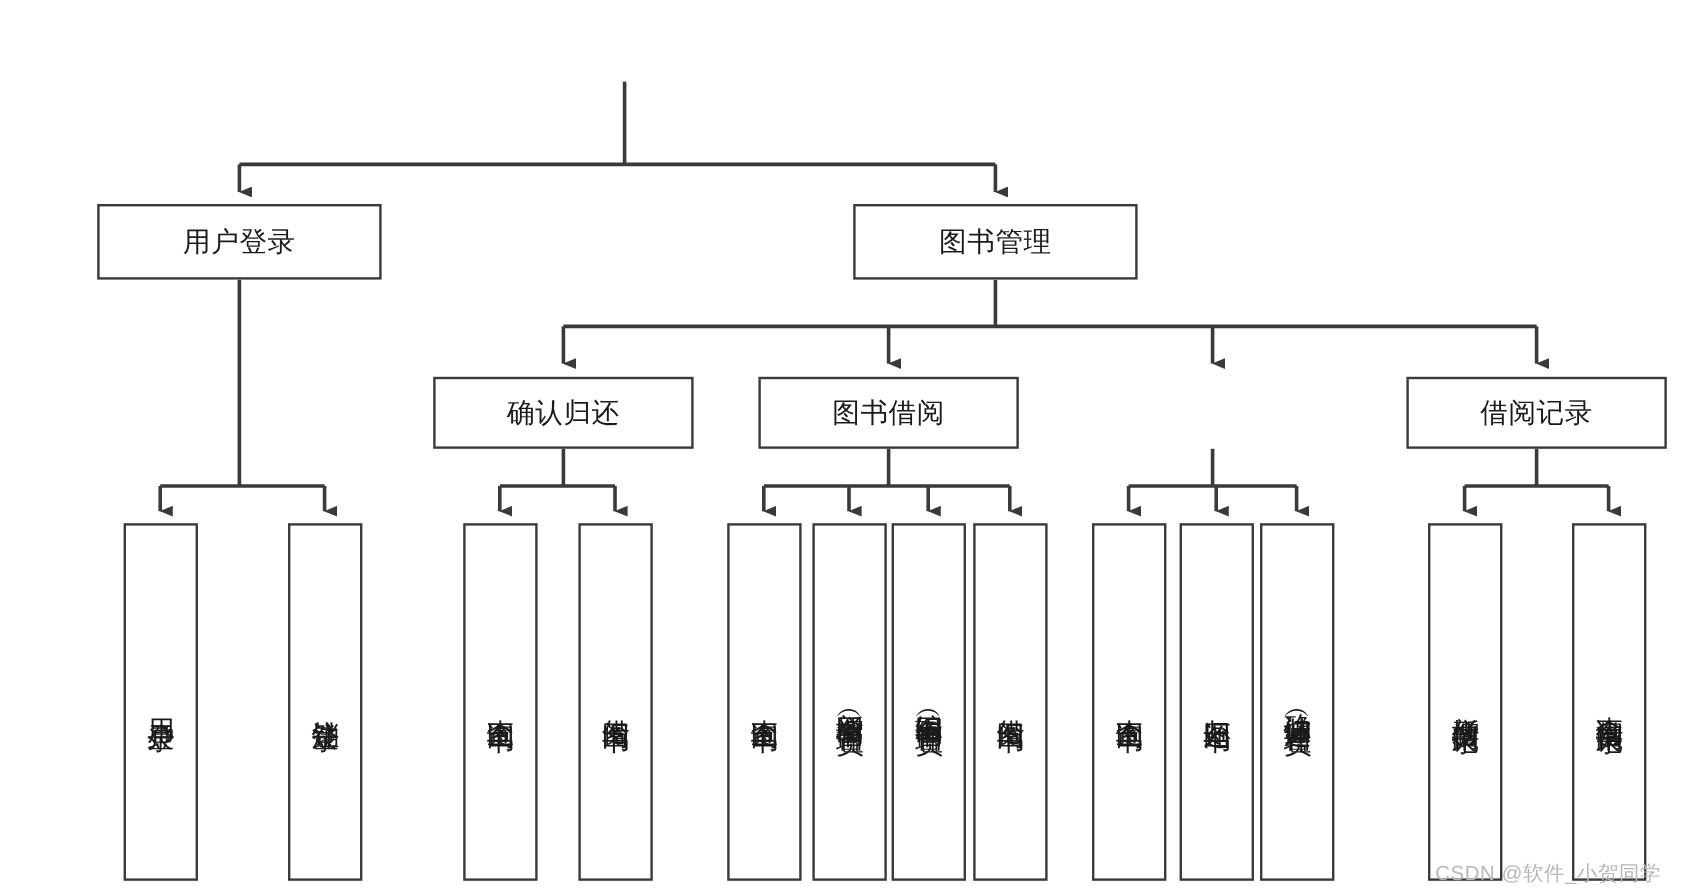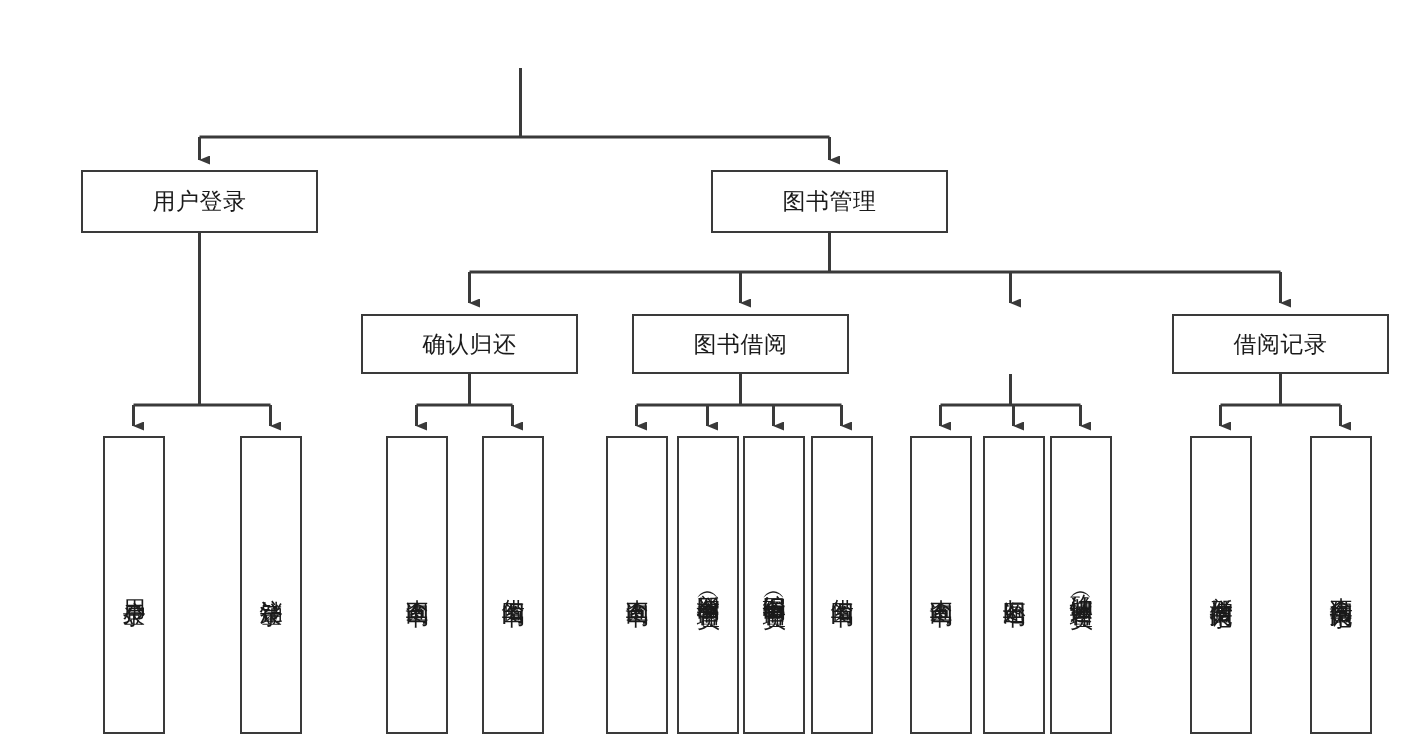--- a/index.html
+++ b/index.html
@@ -176,14 +176,15 @@
   <div class="node leaf" style="left: 1050px; top: 436px; width: 62px; height: 298px; border-color: rgb(58, 58, 58); background: rgb(255, 255, 255);">
     <span class="node-label" style="color: rgb(26, 26, 26);">确认归还（管理员）</span>
   </div>
   <div class="node leaf" style="left: 1190px; top: 436px; width: 62px; height: 298px; border-color: rgb(58, 58, 58); background: rgb(255, 255, 255);">
     <span class="node-label" style="color: rgb(26, 26, 26);">新增借阅记录</span>
   </div>
   <div class="node leaf" style="left: 1310px; top: 436px; width: 62px; height: 298px; border-color: rgb(58, 58, 58); background: rgb(255, 255, 255);">
     <span class="node-label" style="color: rgb(26, 26, 26);">查询借阅记录</span>
   </div>
 
+  <div class="watermark" style="left: 1196px; top: 716px; color: rgb(183, 183, 183);">CSDN @软件_小贺同学</div>
 
 </div>
 
 </body></html>

